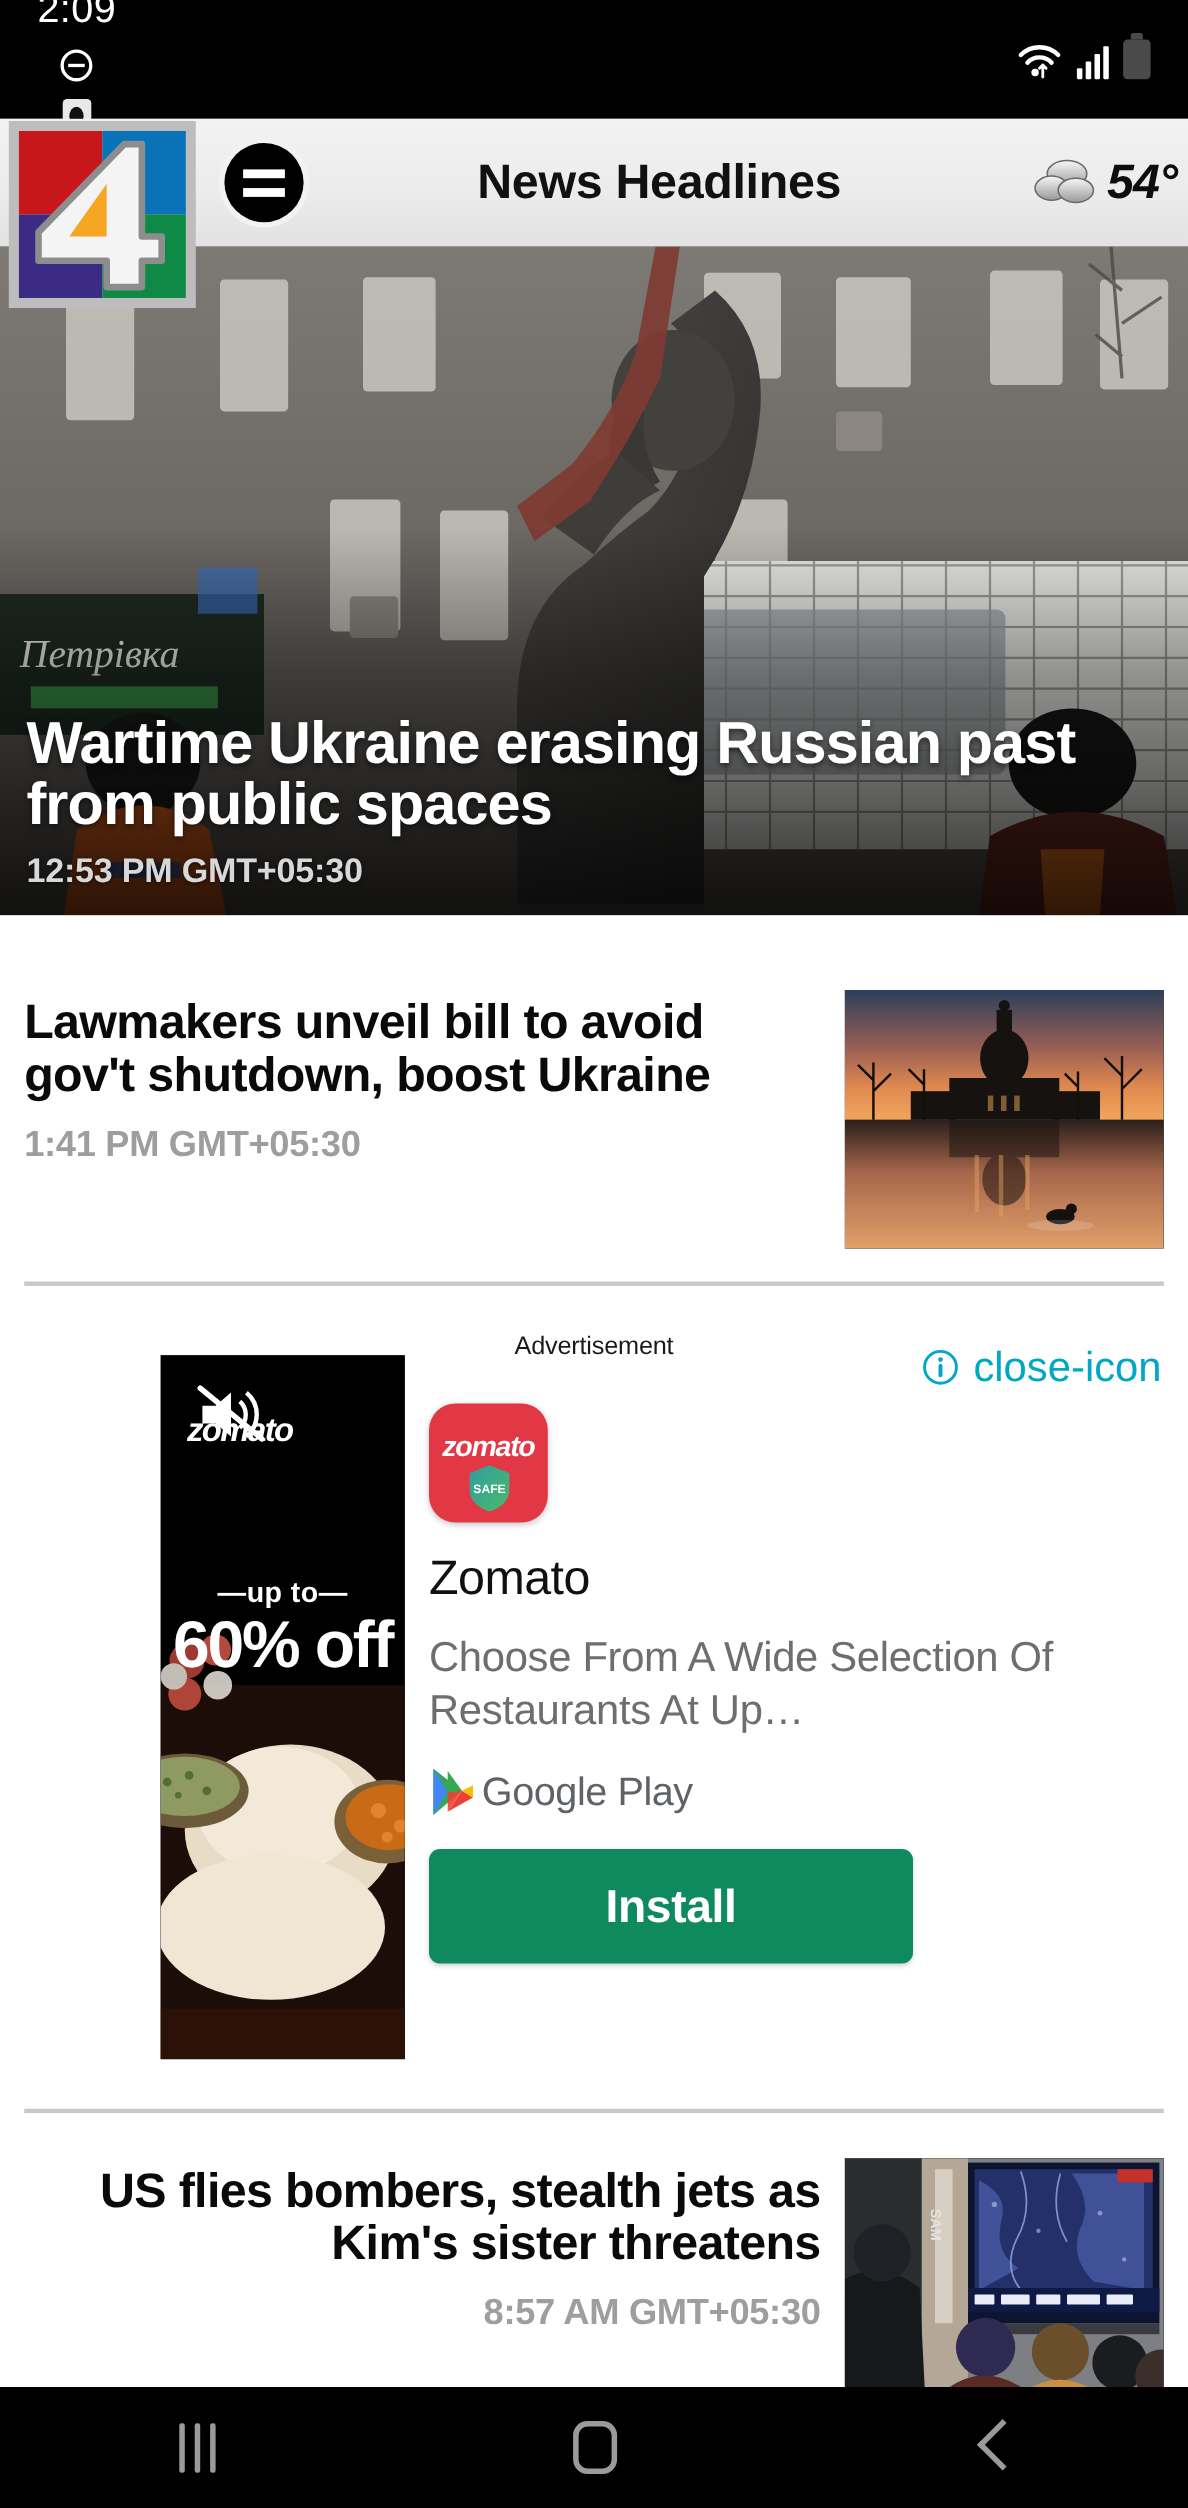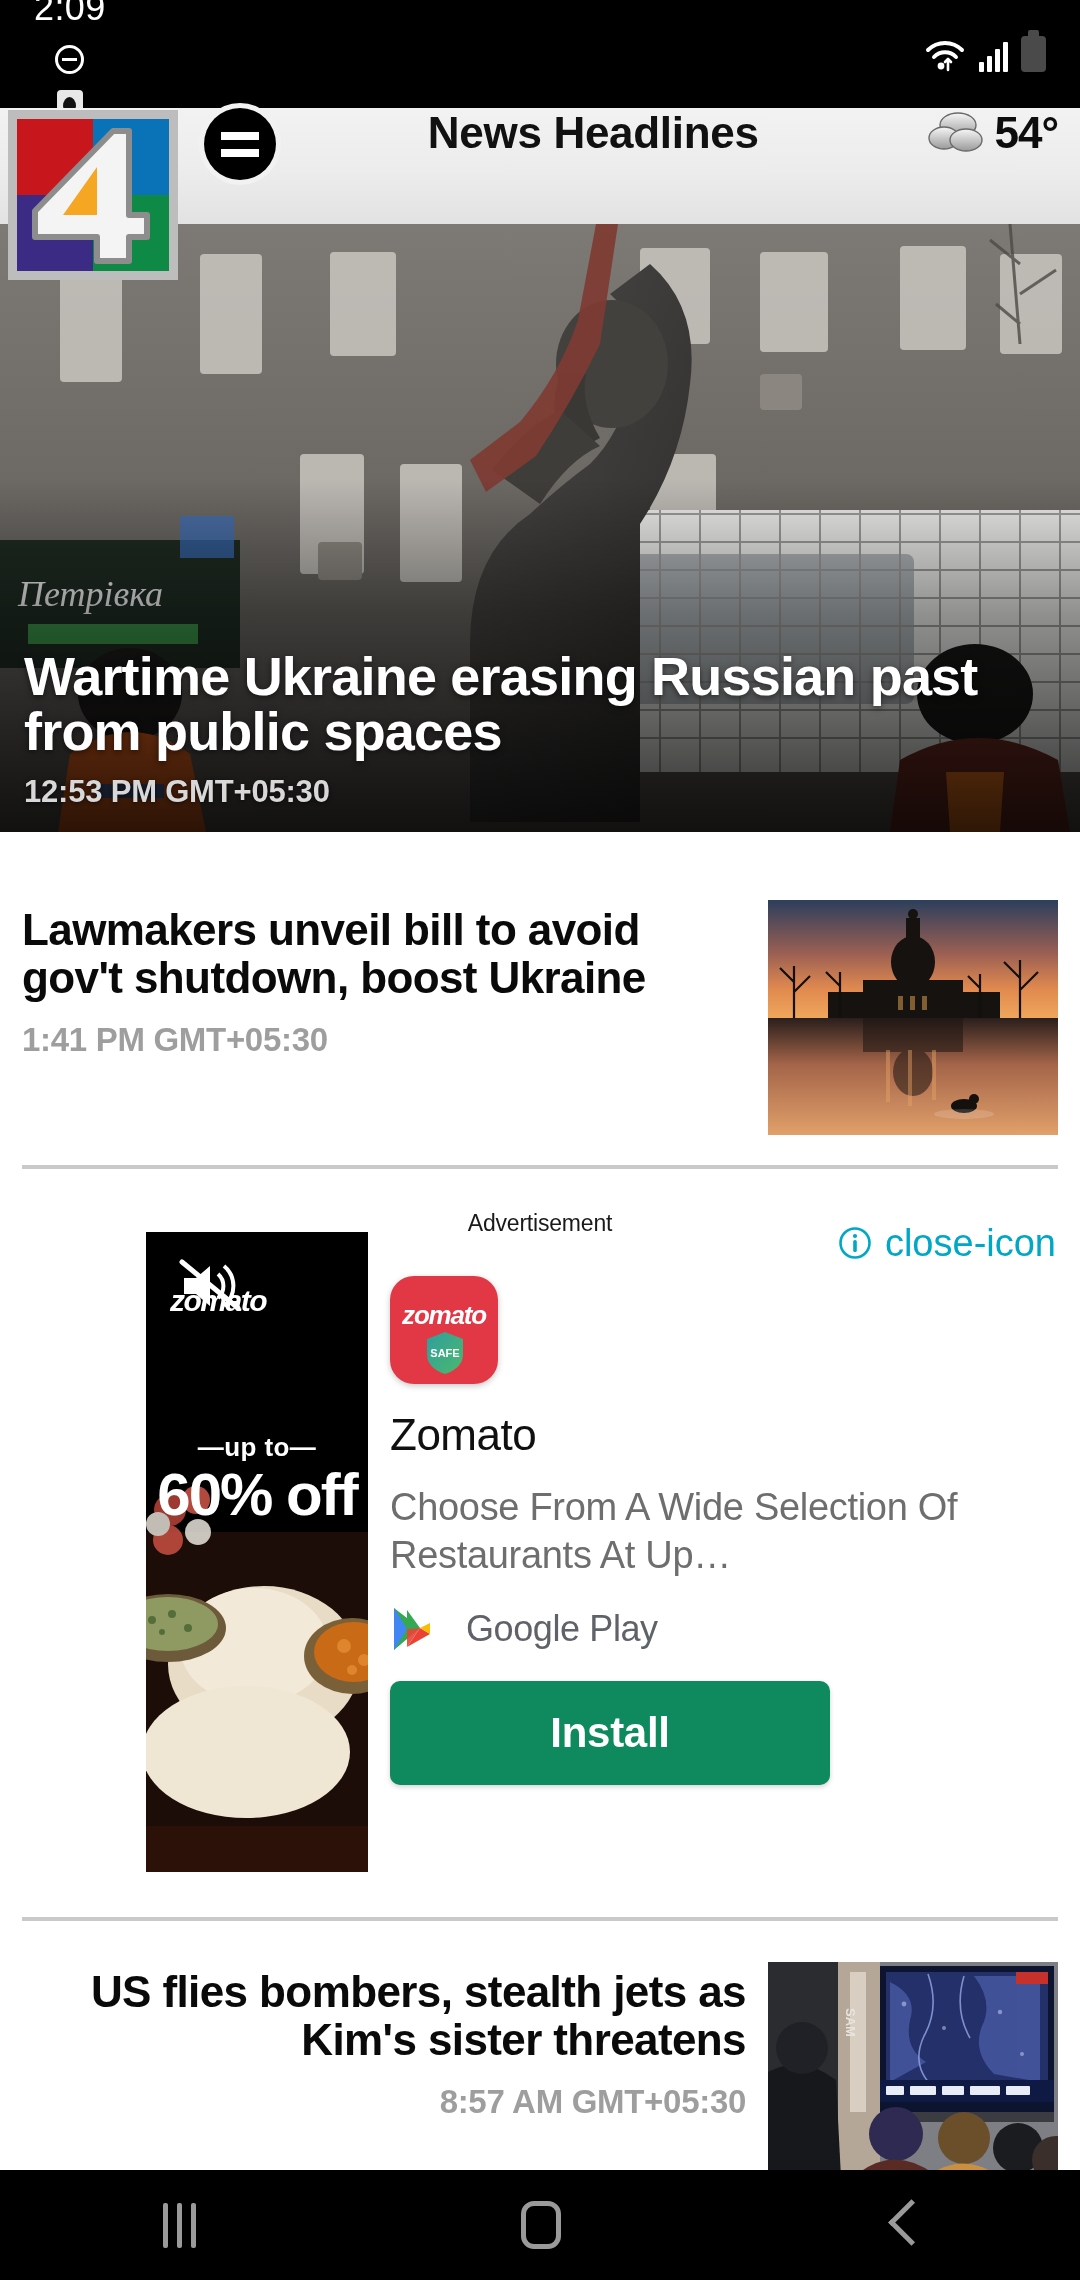--- a/index.html
+++ b/index.html
@@ -33,35 +33,35 @@
   .bars i { display:block; width:5px; background:#fff; border-radius:1px; }
   .bars i:nth-child(1){height:10px;} .bars i:nth-child(2){height:16px;}
   .bars i:nth-child(3){height:23px;} .bars i:nth-child(4){height:30px;}
   .battery { width:25px; height:36px; border-radius:4px; background:#4a4a4a; position:relative; }
   .battery::before { content:""; position:absolute; top:-6px; left:7px; width:11px; height:6px; background:#4a4a4a; border-radius:2px 2px 0 0; }
 
   
   .appbar {
     position:absolute; top:108px; left:0; width:1080px; height:116px;
     background:linear-gradient(180deg,#f2f2f2 0%, #ececec 55%, #e2e2e2 100%);
-    display:flex; align-items:flex-start;
+    display:flex; align-items:center;
   }
   .logo-slot { width:178px; height:116px; flex:none; }
   .hamburger {
     width:72px; height:72px; border-radius:50%; background:#000;
     margin-left:26px; flex:none; display:flex; flex-direction:column;
     align-items:center; justify-content:center; gap:9px;
     box-shadow:0 0 0 5px #f2f2f2;
   }
   .hamburger span { display:block; width:38px; height:8px; background:#fff; }
   .appbar-title {
     flex:1; text-align:center; font-size:44px; font-weight:700;
     color:#111; letter-spacing:-.3px; padding-right:16px;
   }
-  .weather { display:flex; align-items:center; gap:6px; padding-right:22px; flex:none; }
+  .weather { display:flex; align-items:center; gap:6px; padding-right:10px; flex:none;font-style:italic; }
   .wx-temp { font-size:44px; font-weight:700; color:#0d0d0d; letter-spacing:-1px; }
 
   
   .station-logo {
     position:absolute; top:110px; left:8px; width:170px; height:170px;
     background:#bdbdbd; padding:9px; z-index:30;
   }
   .logo-inner { width:100%; height:100%; position:relative; overflow:hidden; }
   .q { position:absolute; width:50%; height:50%; }
   .q.tl { left:0; top:0; background:#c8161d; }
@@ -121,21 +121,21 @@
     margin-top:44px; position:relative; overflow:hidden;
     box-shadow:0 2px 6px rgba(0,0,0,.22);
   }
   .ad-appicon .zw {
     position:absolute; left:0; right:0; top:24px; text-align:center;
     font-size:26px; font-weight:800; font-style:italic; color:#fff; letter-spacing:-1.2px;
   }
   .safe-badge { position:absolute; left:34px; top:54px; width:42px; height:46px; }
   .ad-appname { margin-top:26px; font-size:44px; font-weight:400; color:#101010; letter-spacing:-.5px; }
   .ad-desc { margin-top:24px; font-size:38px; line-height:1.25; color:#6e6e6e; letter-spacing:-.3px; }
-  .ad-store { margin-top:26px; display:flex; align-items:center; gap:32px; }
+  .ad-store { margin-top:26px; display:flex; align-items:center; gap:4px; }
   .ad-store-name { font-size:36px; color:#5f6368; letter-spacing:-.4px; }
   .ad-install {
     margin-top:28px; width:440px; height:104px; background:#0f8a5f;
     border-radius:10px; display:flex; align-items:center; justify-content:center;
     color:#fff; font-size:42px; font-weight:700; letter-spacing:-.3px;
     box-shadow:0 2px 5px rgba(0,0,0,.18);
   }
 
   
   .navbar {

